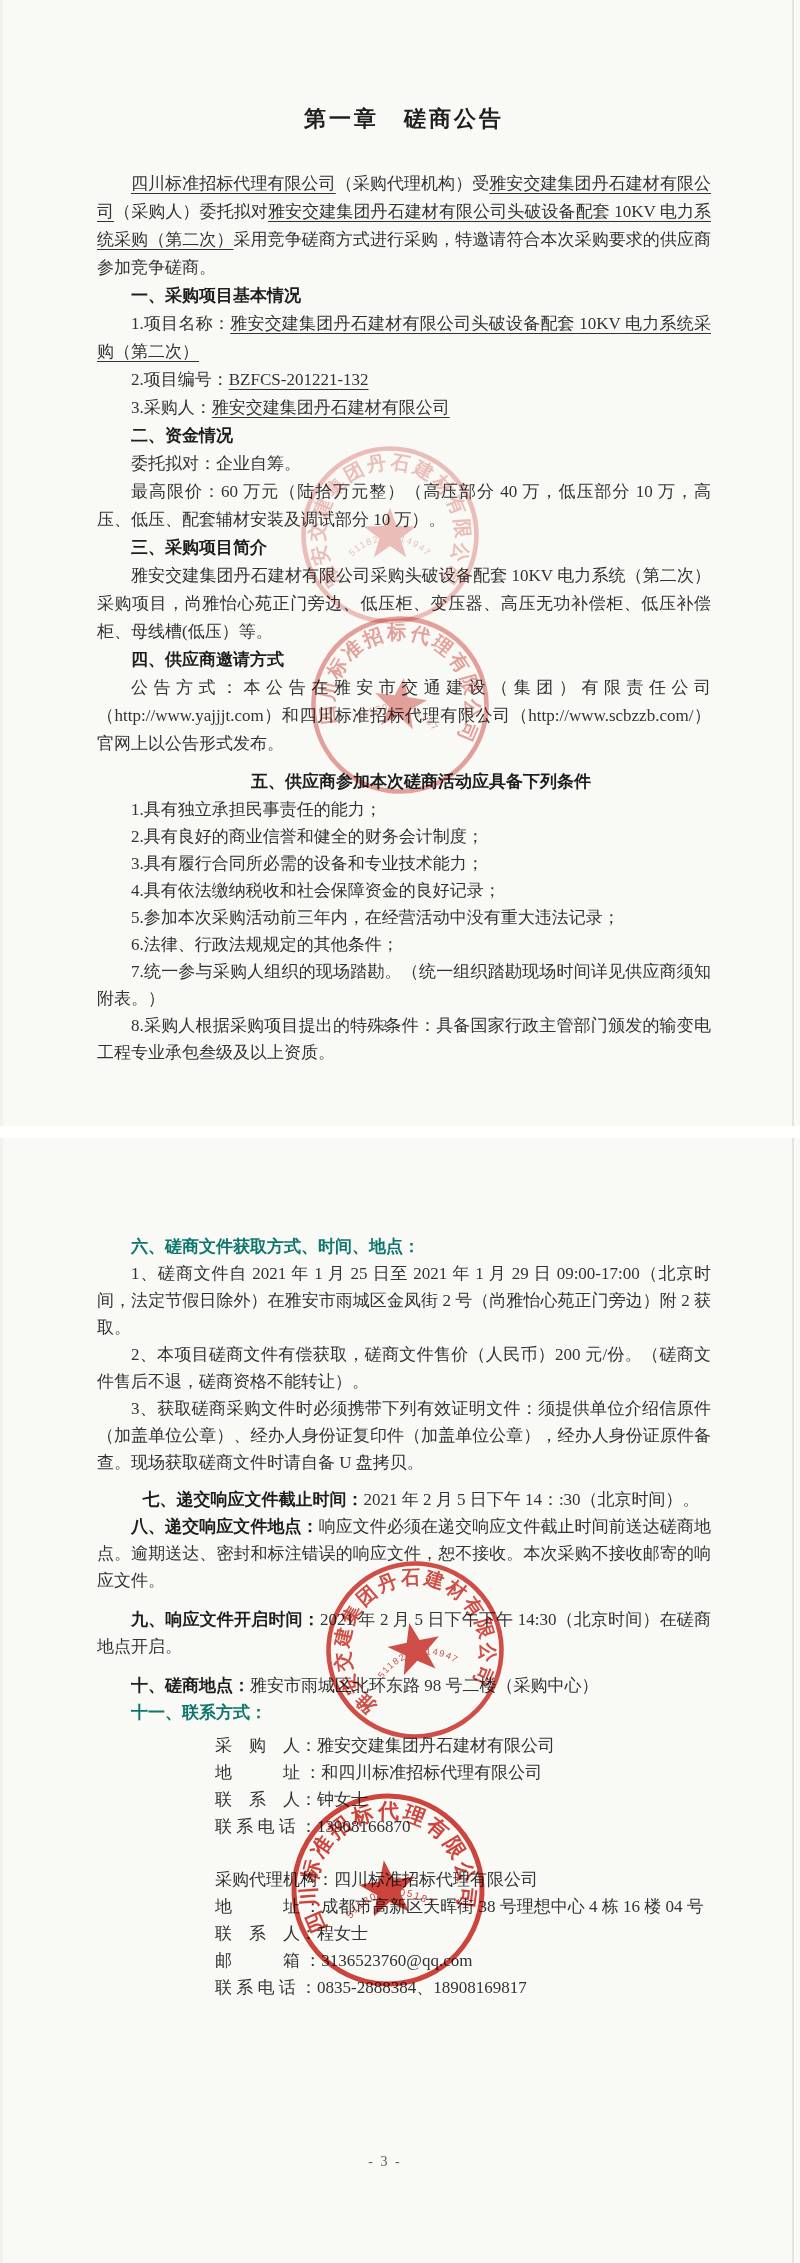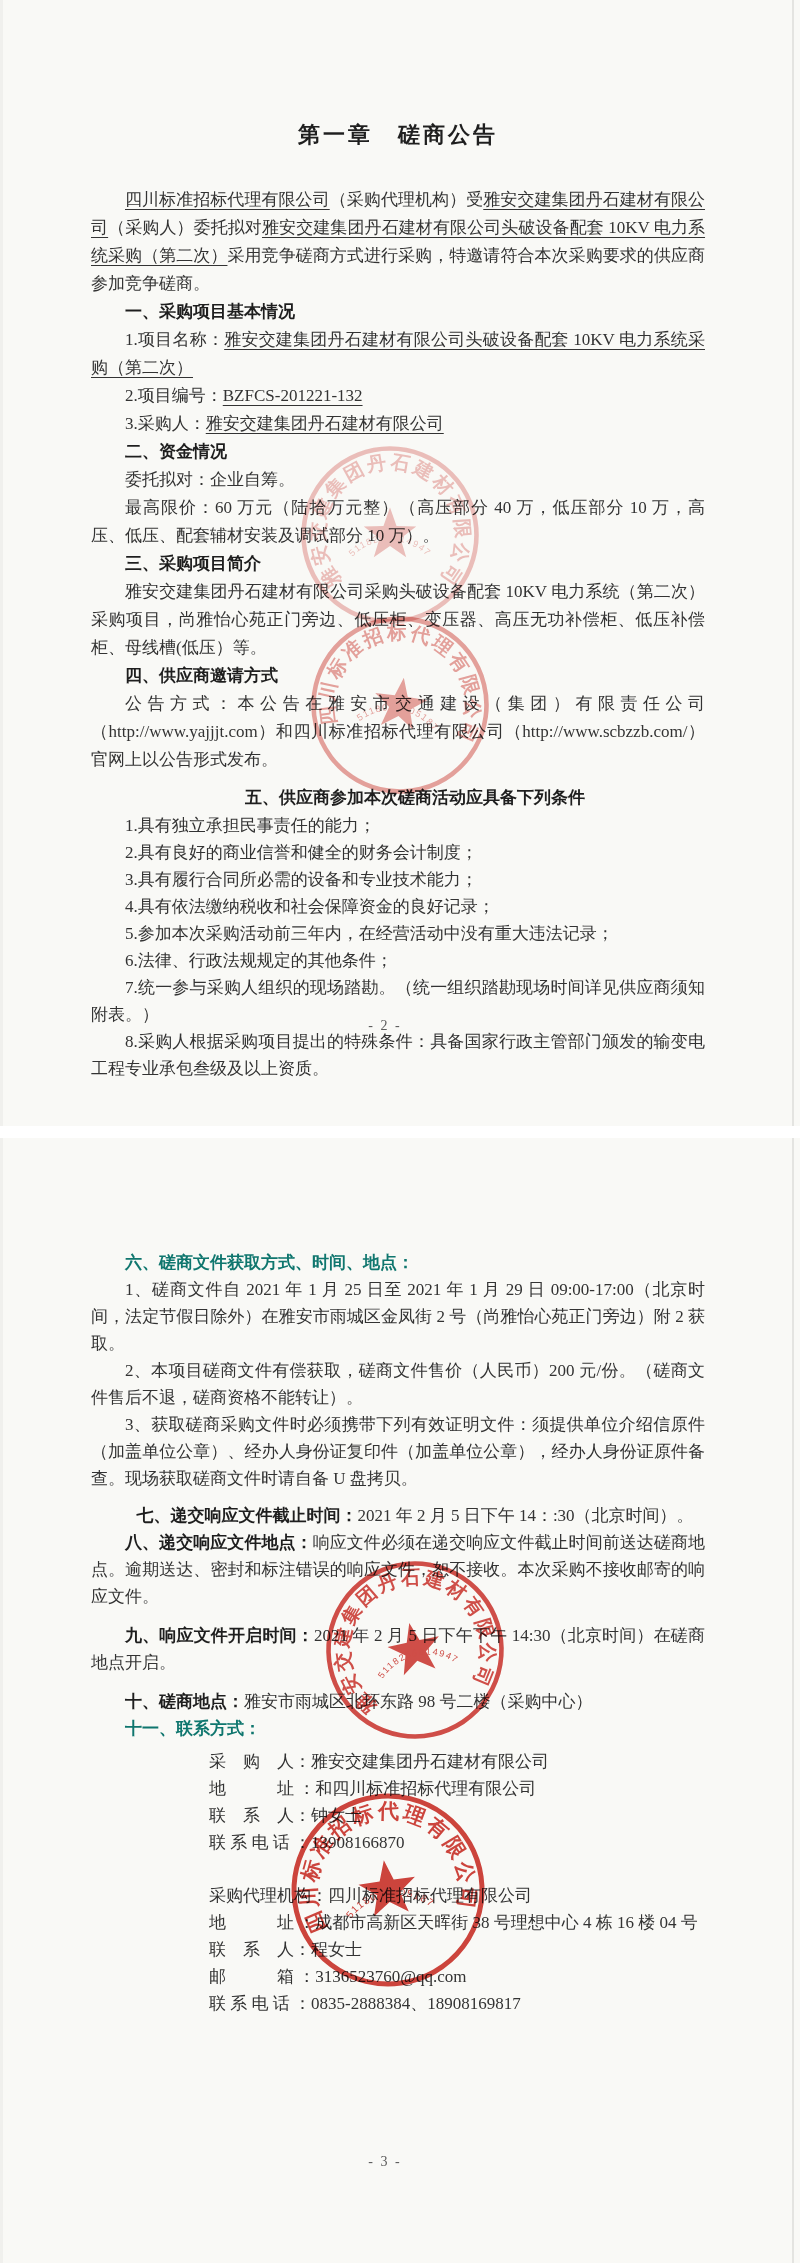--- a/index.html
+++ b/index.html
@@ -3,21 +3,21 @@
 <meta charset="utf-8">
 <style>
   html,body{margin:0;padding:0;background:#ffffff;}
   body{width:800px;font-family:"Liberation Serif",serif;}
   .page{position:relative;width:800px;background:#f9f9f6;overflow:hidden;}
   .page::after{content:"";position:absolute;right:6px;top:0;bottom:0;width:2px;background:rgba(110,110,110,0.15);}
   .page::before{content:"";position:absolute;left:0;top:0;bottom:0;width:3px;background:rgba(140,140,140,0.08);}
   #page1{height:1126px;}
   #page2{height:1125px;}
   .page-gap{height:12px;background:#ffffff;}
-  .doc{position:absolute;left:91px;top:0;width:614px;color:#333;font-size:17px;margin-top:16px;}
+  .doc{position:absolute;left:97px;top:0;width:614px;color:#333;font-size:17px;}
   .title{margin:104px 0 0 0;text-align:center;font-size:22px;font-weight:bold;letter-spacing:3px;color:#1f1f1f;line-height:30px;}
   .p{margin:0;line-height:28px;text-indent:2em;text-align:justify;}
   .p2{margin:0;line-height:27px;text-indent:2em;text-align:justify;}
   .h{margin:0;line-height:28px;text-indent:2em;font-weight:bold;color:#1e1e1e;}
   .h2{margin:0;line-height:27px;text-indent:2em;font-weight:bold;color:#0f766e;}
   .gap-top{margin-top:10px;text-align:center;}
   .gap-top2{margin-top:12px;}
   .u{text-decoration:underline;text-underline-offset:4px;}
   .cond{line-height:27px;}
   b{color:#1e1e1e;}

